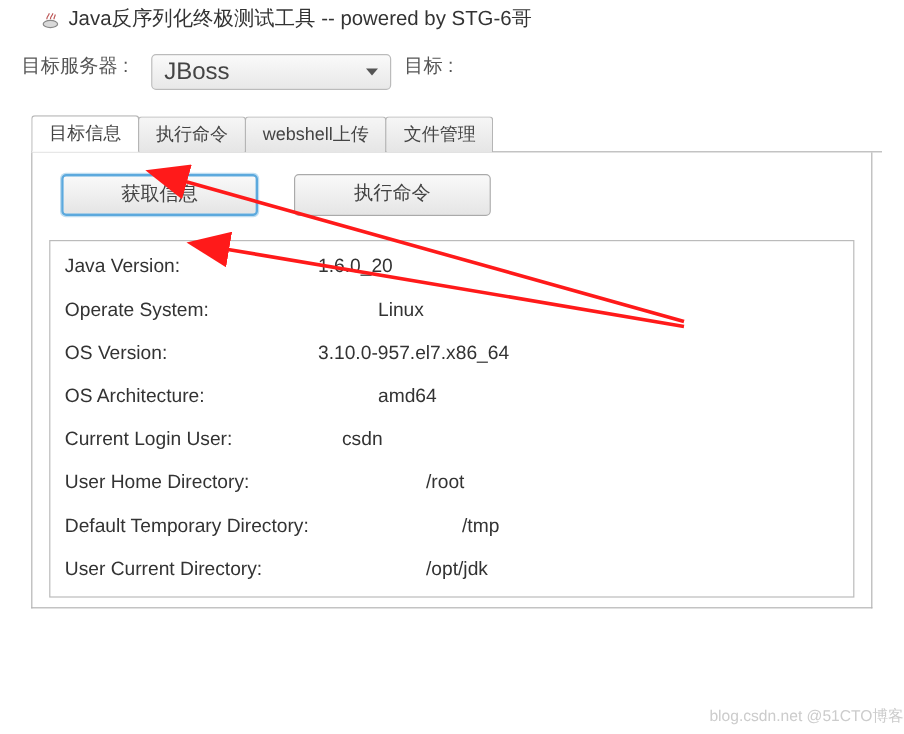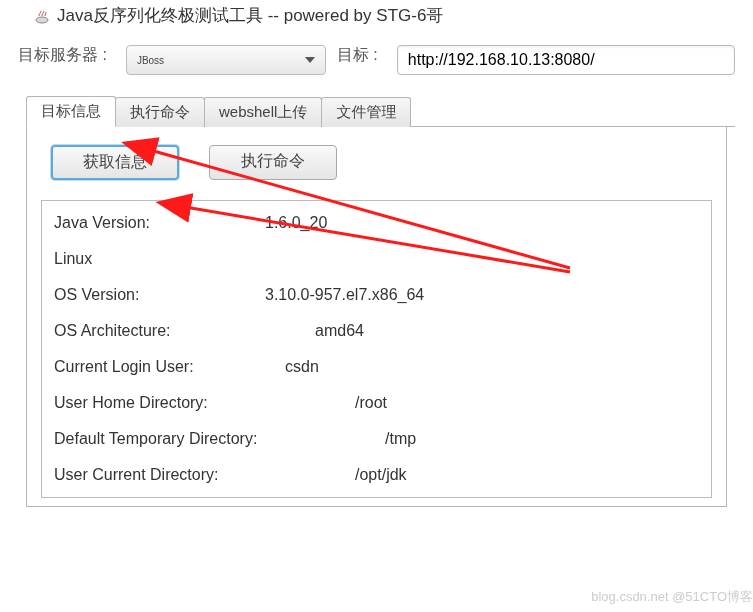--- a/index.html
+++ b/index.html
@@ -40,21 +40,21 @@
       border: 1px solid #bbb;
       background: linear-gradient(#fafafa,#e8e8e8);
       border-radius: 4px;
       width: 200px;
       height: 30px;
       display: flex;
       align-items: center;
       padding: 0 10px;
       cursor: pointer;
     }
-    .select-value { flex: 1; color: #444; font-size: 10px; }
+    .select-value { flex: 1; color: #444; font-size: 20px; }
     .select-caret {
       width: 0; height: 0;
       border-left: 5px solid transparent;
       border-right: 5px solid transparent;
       border-top: 6px solid #555;
     }
     .target-input {
       flex: 1;
       border: 1px solid #bbb;
       border-radius: 4px;
@@ -102,21 +102,21 @@
       display: flex;
       gap: 30px;
       margin-bottom: 20px;
       padding-left: 10px;
     }
     .btn {
       border: 1px solid #aaa;
       background: linear-gradient(#f9f9f9,#e5e5e5);
       border-radius: 4px;
       padding: 5px 0;
-      width: 128px;
+      width: 164px;
       font-size: 16px;
       color: #444;
       cursor: pointer;
       text-align: center;
     }
     .btn.primary {
       border: 2px solid #5ca9dd;
       box-shadow: 0 0 0 1px rgba(92,169,221,.4);
     }
     .info-box {
@@ -159,21 +159,20 @@
   <span>Java反序列化终极测试工具  -- powered by STG-6哥</span>
 </div>
 
 <div class="toolbar">
   <span class="toolbar-label">目标服务器 :</span>
   <div class="select-wrap">
     <span class="select-value">JBoss</span>
     <span class="select-caret"></span>
   </div>
   <span class="toolbar-label">目标 :</span>
-  <input class="target-input" type="text" value="http://192.168.10.13:8080/" style="">
 </div>
 
 <div class="tabs-area">
   <div class="tabs">
     <div class="tab active">目标信息</div>
     <div class="tab">执行命令</div>
     <div class="tab">webshell上传</div>
     <div class="tab">文件管理</div>
   </div>
 
@@ -182,20 +181,21 @@
       <div class="btn primary">获取信息</div>
       <div class="btn">执行命令</div>
     </div>
 
     <div class="info-box">
       <div class="info-row">
         <span class="info-key" style="min-width:180px">Java Version:</span>
         <span>1.6.0_20</span>
       </div>
       <div class="info-row">
+        <span class="info-key" style="min-width:230px">Operate System:</span>
         <span>Linux</span>
       </div>
       <div class="info-row">
         <span class="info-key" style="min-width:180px">OS Version:</span>
         <span>3.10.0-957.el7.x86_64</span>
       </div>
       <div class="info-row">
         <span class="info-key" style="min-width:230px">OS Architecture:</span>
         <span>amd64</span>
       </div>

